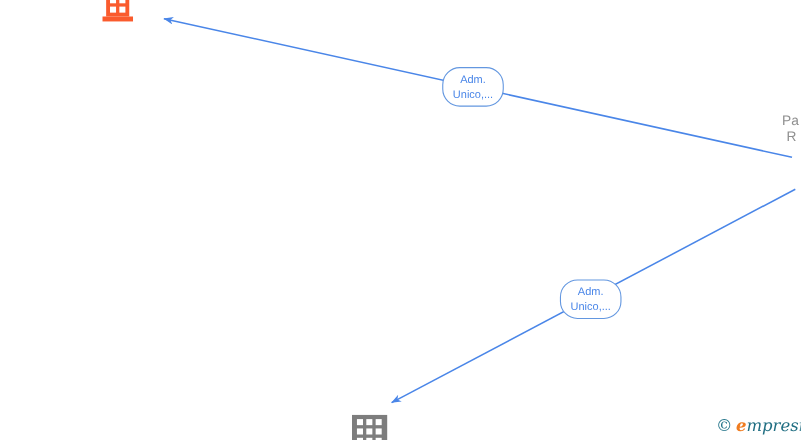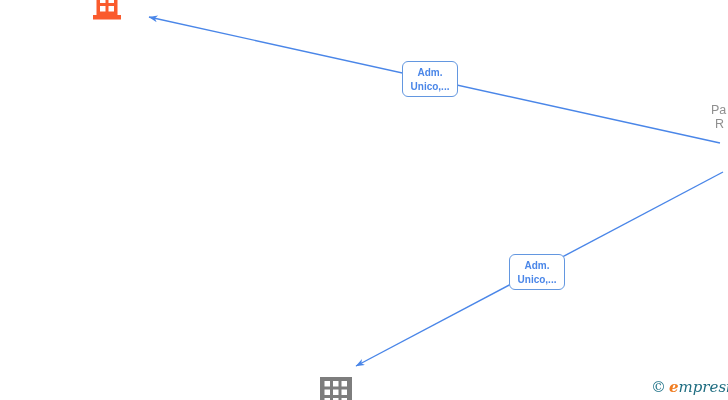--- a/index.html
+++ b/index.html
@@ -10,28 +10,27 @@
     font-family: "Liberation Sans", sans-serif;
   }
   .layer { position: absolute; left: 0; top: 0; }
   .node { position: absolute; }
   .edge-label {
     position: absolute;
     box-sizing: border-box;
     width: 56px; height: 36px;
     background: #ffffff;
     border: 1px solid #6397e0;
-    border-radius: 6px;
+    border-radius: 16px;
     color: #4a86e8;
     font-size: 10px;
     line-height: 13.5px;
     text-align: center;
     padding-top: 4px;
     cursor: pointer;
-    font-weight: bold;
   }
   .edge-label span { display: block; }
   #edge-label-top { left: 402px; top: 61px; }
   #edge-label-bottom { left: 509px; top: 254px; }
   #company-top { left: 93px; top: -16px; width: 28px; height: 36px; }
   #company-bottom { left: 319px; top: 377px; width: 34px; height: 40px; }
   .person-label {
     position: absolute;
     left: 711px; top: 103px;
     width: 60px;

